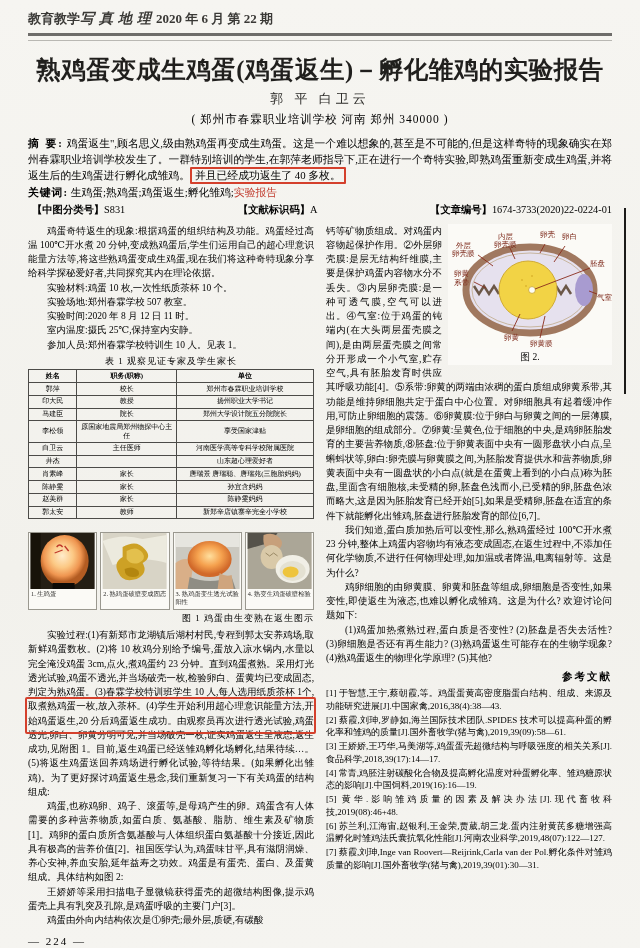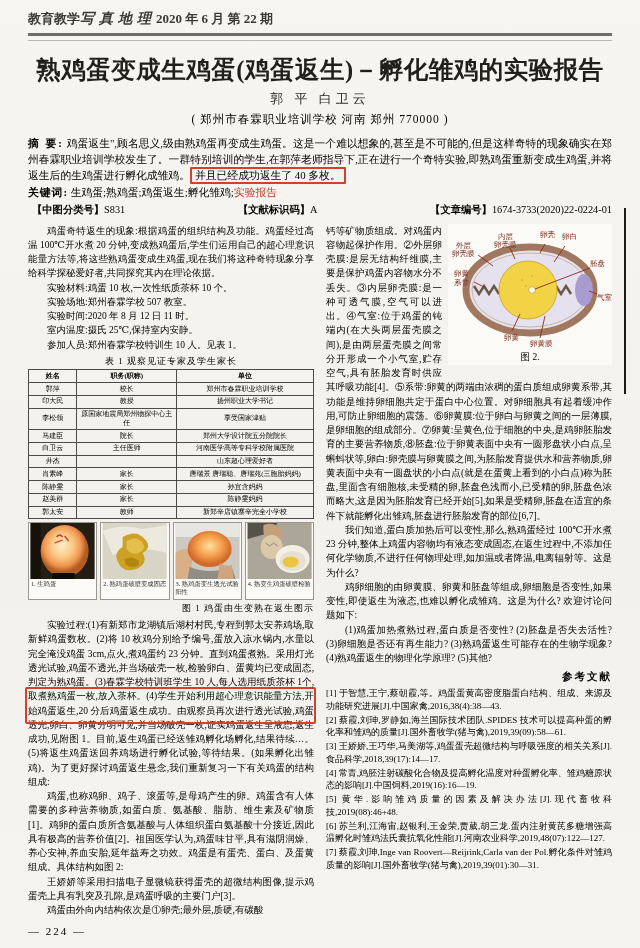--- a/index.html
+++ b/index.html
@@ -28,21 +28,21 @@
   .kw .red{color:#c0392b;}
   .metaline{display:flex;justify-content:space-between;font-size:10.3px;margin-top:3px;padding-left:4px;}
   .metaline b{font-weight:bold;}
   
   .cols{display:flex;gap:12px;margin-top:7px;}
   .col{width:286px;font-size:9.5px;line-height:1.5;text-align:justify;}
   .col p{margin:0;text-indent:2em;}
   .col p.noind{text-indent:0;}
   
   .tbl-cap{text-align:center;font-size:9px;margin:3px 0 1px;letter-spacing:1px;}
-  table.wit{width:100%;border-collapse:collapse;font-size:7px;line-height:1.25;margin-bottom:3px;}
+  table.wit{width:100%;border-collapse:collapse;font-size:7px;line-height:1.25;margin-bottom:13px;}
   table.wit th,table.wit td{border:1px solid #4c4b48;padding:1.5px 1px;text-align:center;font-weight:normal;}
   table.wit th{font-weight:bold;}
   table.wit col.c1{width:17%;} table.wit col.c2{width:35%;} table.wit col.c3{width:48%;}
   
   .strip{display:flex;gap:3px;margin:2px 0 1px;}
   .pcard{flex:1;border:1px solid #9a988f;background:#fbfaf6;display:flex;flex-direction:column;}
   .pimg{width:100%;height:56px;display:block;}
   .pcap{font-size:6.3px;line-height:1.3;padding:1px 2px 2px;color:#2a2927;}
   .fig1cap{text-align:right;font-size:9px;letter-spacing:1px;margin:2px 0 3px;}
   
@@ -64,21 +64,21 @@
 
   <div class="jhead">
     <span>教育教学</span>
     <span class="journal">写真地理</span>
     <span>2020 年 6 月   第 22 期</span>
   </div>
   <div class="rule"></div>
 
   <div class="title">熟鸡蛋变成生鸡蛋(鸡蛋返生)－孵化雏鸡的实验报告</div>
   <div class="authors">郭  平   白卫云</div>
-  <div class="affil">( 郑州市春霖职业培训学校   河南   郑州   770000 )</div>
+  <div class="affil">( 郑州市春霖职业培训学校   河南   郑州   340000 )</div>
 
   <div class="abstract">
     <b>摘  要:</b>
     <span>鸡蛋返生",顾名思义,级由熟鸡蛋再变成生鸡蛋。这是一个难以想象的,甚至是不可能的,但是这样奇特的现象确实在郑州春霖职业培训学校发生了。一群特别培训的学生,在郭萍老师指导下,正在进行一个奇特实验,即熟鸡蛋重新变成生鸡蛋,并将返生后的生鸡蛋进行孵化成雏鸡。</span><span class="hl-box">并且已经成功返生了 40 多枚。</span>
   </div>
 
   <div class="kw">
     <b>关键词:</b>
     <span>生鸡蛋;熟鸡蛋;鸡蛋返生;孵化雏鸡;</span><span class="red">实验报告</span>
   </div>
@@ -118,28 +118,28 @@
               <td>郭萍</td>
               <td>校长</td>
               <td>郑州市春霖职业培训学校</td>
             </tr>
             <tr>
               <td>印大民</td>
               <td>教授</td>
               <td>扬州职业大学书记</td>
             </tr>
             <tr>
+              <td>马建臣</td>
+              <td>院长</td>
+              <td>郑州大学设计院五分院院长</td>
+            </tr>
+            <tr>
               <td>李松领</td>
               <td>原国家地震局郑州物探中心主任</td>
               <td>享受国家津贴</td>
-            </tr>
-            <tr>
-              <td>马建臣</td>
-              <td>院长</td>
-              <td>郑州大学设计院五分院院长</td>
             </tr>
             <tr>
               <td>白卫云</td>
               <td>主任医师</td>
               <td>河南医学高等专科学校附属医院</td>
             </tr>
             <tr>
               <td>井杰</td>
               <td></td>
               <td>山东超心理爱好者</td>

